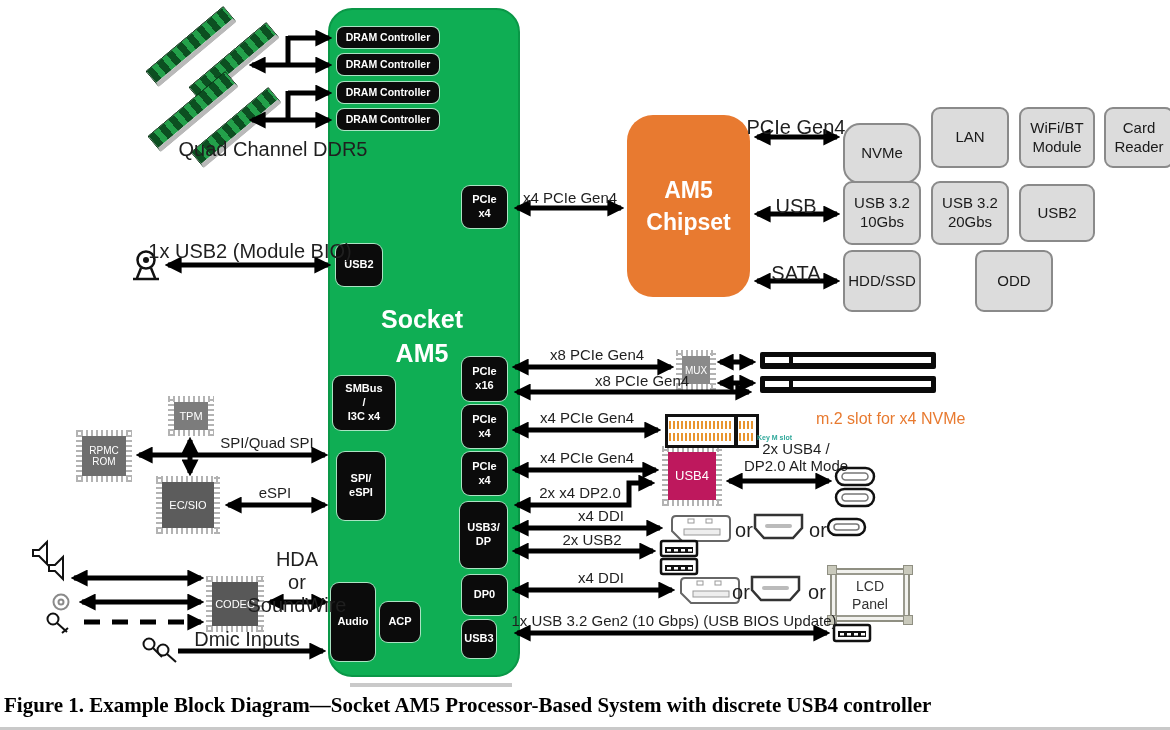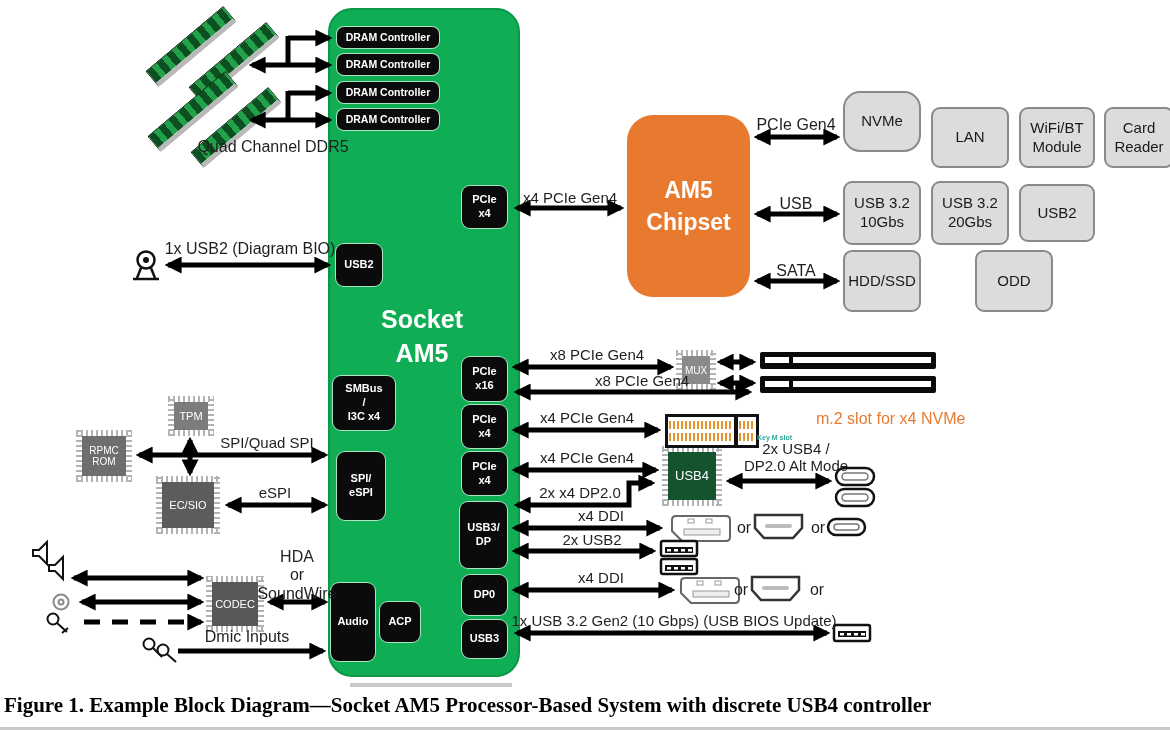--- a/index.html
+++ b/index.html
@@ -14,21 +14,21 @@
   .blk{background:#0b0b0b;color:#fff;border-radius:8px;display:flex;align-items:center;justify-content:center;
        text-align:center;font-weight:bold;font-size:11px;line-height:1.25;
        box-shadow:0 0 0 1px rgba(255,255,255,.65);}
   
   .chipset{background:#e87a30;border-radius:26px;color:#fff;display:flex;align-items:center;justify-content:center;
            text-align:center;font-size:23px;font-weight:600;line-height:1.4;}
   
   .gray{background:#dcdcdc;border:2px solid #8a8a8a;border-radius:9px;color:#1a1a1a;
         display:flex;align-items:center;justify-content:center;text-align:center;font-size:15px;line-height:1.25;}
   
-  .lbl{font-size:16px;color:#1f1f1f;white-space:pre-line;text-align:center;transform:translateX(-50%);line-height:1.15;}
+  .lbl{font-size:20px;color:#1f1f1f;white-space:pre-line;text-align:center;transform:translateX(-50%);line-height:1.15;}
   .lbl-left{transform:none;text-align:left;}
   
   .chip{position:absolute;}
   .chip .pins{position:absolute;inset:0;
     background:
       repeating-linear-gradient(90deg,#b3b3b3 0 2px,transparent 2px 5px) 0 0/100% 6px no-repeat,
       repeating-linear-gradient(90deg,#b3b3b3 0 2px,transparent 2px 5px) 0 100%/100% 6px no-repeat,
       repeating-linear-gradient(0deg,#b3b3b3 0 2px,transparent 2px 5px) 0 0/6px 100% no-repeat,
       repeating-linear-gradient(0deg,#b3b3b3 0 2px,transparent 2px 5px) 100% 0/6px 100% no-repeat;}
   .chip .body{position:absolute;inset:6px;display:flex;align-items:center;justify-content:center;
@@ -83,28 +83,28 @@
 x16</div>
   <div class="abs blk pre" style="left:462px;top:405px;width:45px;height:43px;">PCIe
 x4</div>
   <div class="abs blk pre" style="left:462px;top:452px;width:45px;height:43px;">PCIe
 x4</div>
   <div class="abs blk pre" style="left:337px;top:452px;width:48px;height:68px;">SPI/
 eSPI</div>
   <div class="abs blk pre" style="left:460px;top:502px;width:47px;height:66px;">USB3/
 DP</div>
   <div class="abs blk" style="left:462px;top:575px;width:45px;height:40px;">DP0</div>
-  <div class="abs blk" style="left:462px;top:620px;width:45px;height:38px;">USB3</div>
+  <div class="abs blk" style="left:462px;top:620px;width:34px;height:38px;">USB3</div>
   <div class="abs blk" style="left:331px;top:583px;width:44px;height:78px;">Audio</div>
   <div class="abs blk" style="left:380px;top:602px;width:40px;height:40px;">ACP</div>
 
   <div class="abs chipset pre" style="left:627px;top:115px;width:123px;height:182px;">AM5
 Chipset</div>
 
-  <div class="abs gray" style="left:843px;top:91px;width:74px;height:57px;border-radius:17px;">NVMe</div>
+  <div class="abs gray" style="left:843px;top:123px;width:74px;height:57px;border-radius:17px;">NVMe</div>
   <div class="abs gray" style="left:931px;top:107px;width:74px;height:57px;">LAN</div>
   <div class="abs gray pre" style="left:1019px;top:107px;width:72px;height:57px;">WiFi/BT
 Module</div>
   <div class="abs gray pre" style="left:1104px;top:107px;width:66px;height:57px;">Card
 Reader</div>
   <div class="abs gray pre" style="left:843px;top:181px;width:74px;height:60px;">USB 3.2
 10Gbs</div>
   <div class="abs gray pre" style="left:931px;top:181px;width:74px;height:60px;">USB 3.2
 20Gbs</div>
   <div class="abs gray" style="left:1019px;top:184px;width:72px;height:54px;">USB2</div>
@@ -127,21 +127,21 @@
   <div class="chip" style="left:206px;top:576px;width:58px;height:56px;">
     <div class="pins"></div>
       <div class="body" style="background:#585858;font-size:11px;">CODEC</div>
     </div>
   <div class="chip" style="left:676px;top:350px;width:40px;height:40px;">
     <div class="pins"></div>
       <div class="body" style="background:#8a8a8a;font-size:10px;">MUX</div>
     </div>
   <div class="chip" style="left:662px;top:446px;width:60px;height:60px;">
     <div class="pins"></div>
-      <div class="body" style="background:#14532d;font-size:13px;">USB4</div>
+      <div class="body" style="background:#be185d;font-size:13px;">USB4</div>
     </div>
 
   <div class="abs pcie-slot" style="left:760px;top:352px;width:176px;height:17px;">
       <div class="slotline"></div>
     </div>
   <div class="abs pcie-slot" style="left:760px;top:376px;width:176px;height:17px;">
       <div class="slotline"></div>
     </div>
 
   <div class="abs m2" style="left:665px;top:414px;width:88px;height:28px;">
@@ -151,20 +151,28 @@
       </div>
     <div class="divider"></div>
     <div class="sect" style="width:16px;">
         <div class="row"></div>
         <div class="row"></div>
       </div>
   </div>
   <div class="abs" style="left:757px;top:434px;font-size:7px;color:#2fa89a;font-weight:bold;">Key M slot</div>
   <div class="abs lbl lbl-left" style="left:816px;top:410px;font-size:16px;color:#e87a30;">m.2 slot for x4 NVMe</div>
 
+  <div class="abs lcd" style="left:830px;top:568px;width:70px;height:44px;">
+    <div class="tab" style="left:-5px;top:-5px;"></div>
+      <div class="tab" style="right:-5px;top:-5px;"></div>
+    <div class="tab" style="left:-5px;bottom:-5px;"></div>
+      <div class="tab" style="right:-5px;bottom:-5px;"></div>
+    <div class="inner pre">LCD
+Panel</div>
+  </div>
 
   <svg class="abs" style="left:0;top:0;" width="1170" height="730" viewBox="0 0 1170 730">
     <defs>
       <marker id="ah" viewBox="0 0 10 10" refX="8" refY="5" markerWidth="3.4" markerHeight="3.4" orient="auto-start-reverse">
         <path d="M0,0 L10,5 L0,10 z" fill="#000"></path>
       </marker>
     </defs>
     <g stroke="#000" stroke-width="5" fill="none">
 
       <line x1="288" y1="38" x2="329" y2="38" marker-end="url(#ah)"></line>
@@ -290,21 +298,21 @@
       <rect x="834" y="625" width="36" height="16" rx="2" fill="#fff" stroke="#111" stroke-width="2.5"></rect>
       <rect x="838" y="631" width="28" height="6" fill="#111"></rect>
       <rect x="840" y="633" width="4" height="2.5" fill="#fff"></rect>
         <rect x="847" y="633" width="4" height="2.5" fill="#fff"></rect>
       <rect x="854" y="633" width="4" height="2.5" fill="#fff"></rect>
         <rect x="861" y="633" width="4" height="2.5" fill="#fff"></rect>
     </g>
   </svg>
 
   <div class="abs lbl" style="left:273px;top:138px;">Quad Channel DDR5</div>
-  <div class="abs lbl" style="left:250px;top:240px;">1x USB2 (Diagram BIO)</div>
+  <div class="abs lbl" style="left:250px;top:240px;">1x USB2 (Module BIO)</div>
   <div class="abs lbl" style="left:570px;top:189px;font-size:15px;">x4 PCIe Gen4</div>
   <div class="abs lbl" style="left:796px;top:116px;">PCIe Gen4</div>
   <div class="abs lbl" style="left:796px;top:195px;">USB</div>
   <div class="abs lbl" style="left:796px;top:262px;">SATA</div>
   <div class="abs lbl" style="left:597px;top:346px;font-size:15px;">x8 PCIe Gen4</div>
   <div class="abs lbl" style="left:642px;top:372px;font-size:15px;">x8 PCIe Gen4</div>
   <div class="abs lbl" style="left:587px;top:409px;font-size:15px;">x4 PCIe Gen4</div>
   <div class="abs lbl" style="left:587px;top:449px;font-size:15px;">x4 PCIe Gen4</div>
   <div class="abs lbl" style="left:796px;top:440px;font-size:15px;">2x USB4 /
 DP2.0 Alt Mode</div>

